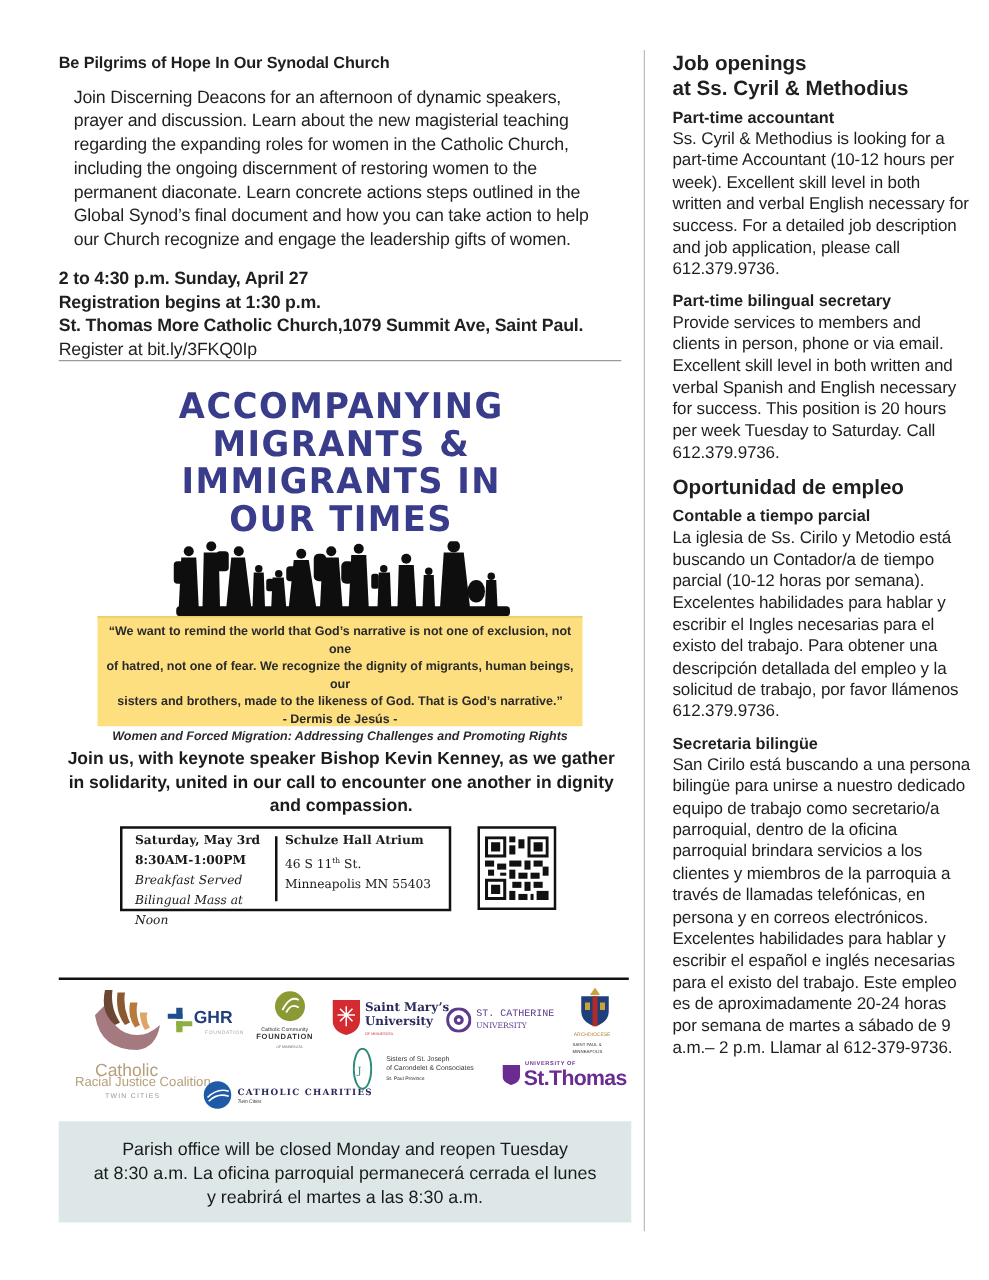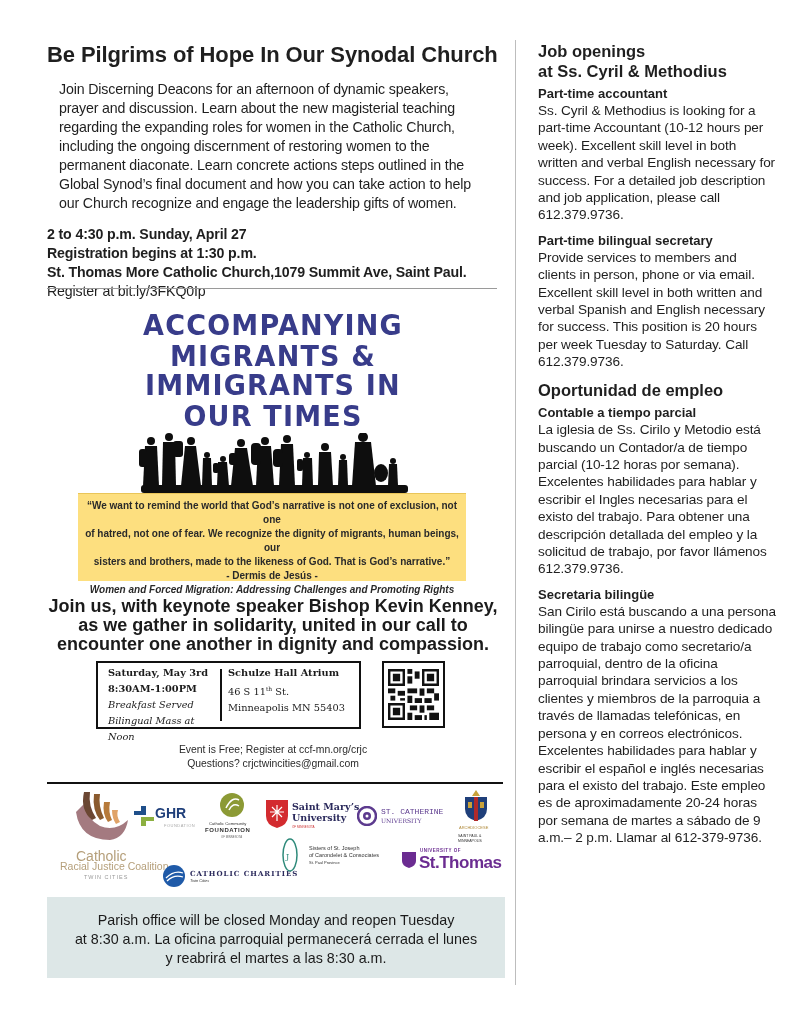--- a/index.html
+++ b/index.html
@@ -1,31 +1,31 @@
 <!DOCTYPE html>
 <html><head>
 <meta charset="utf-8">
 <style>
   html,body{margin:0;padding:0;background:#fff;}
   body{width:791px;height:1024px;position:relative;overflow:hidden;font-family:"Liberation Sans","DejaVu Sans",sans-serif;color:#1f1f1f;}
   .left{position:absolute;left:47px;top:42px;width:452px;}
   .right{position:absolute;left:538px;top:42px;width:240px;}
   .col-divider{position:absolute;left:515px;top:40px;width:1px;height:945px;background:#bdbdbd;}
-  h1.ev-title{font-size:22px;font-weight:bold;margin:0 0 7px 0;letter-spacing:-0.1px;}
+  h1.ev-title{font-size:13px;font-weight:bold;margin:0 0 7px 0;letter-spacing:-0.1px;}
   .ev-body{font-size:14.2px;line-height:19px;margin:12px;letter-spacing:-0.15px;}
   .ev-details{margin-top:8px;font-size:14.2px;line-height:19px;letter-spacing:-0.15px;}
   .ev-details .b{font-weight:bold;}
   .hr1{position:absolute;left:47px;top:288px;width:450px;height:1px;background:#9a9a9a;}
 
   .flyer{position:absolute;left:47px;top:300px;width:452px;height:480px;}
   .flyer-title{position:absolute;left:0;top:14px;width:452px;text-align:center;font-family:"DejaVu Sans",sans-serif;font-weight:bold;font-size:27px;line-height:28.5px;color:#383c8a;letter-spacing:1.2px;transform:scaleY(1.05);}
   .crowd{position:absolute;left:90px;top:133px;width:275px;height:60px;}
   .quote-box{position:absolute;left:31px;top:193px;width:388px;height:88px;background:#fddf7f;border-top:1px solid #e9c559;text-align:center;font-size:10px;line-height:14px;font-weight:bold;color:#2a2a2a;padding-top:5px;box-sizing:border-box;}
   .quote-box .src{font-style:italic;}
-  .invite{position:absolute;left:0;top:297px;width:452px;text-align:center;font-size:18px;line-height:19px;font-weight:bold;color:#1b1b1b;}
+  .invite{position:absolute;left:0;top:297px;width:452px;text-align:center;font-size:14px;line-height:19px;font-weight:bold;color:#1b1b1b;}
   .info-box{position:absolute;left:49px;top:361px;width:265px;height:68px;border:2px solid #111;box-sizing:border-box;font-family:"DejaVu Serif","Liberation Serif",serif;font-size:9.8px;line-height:16px;color:#1b1b1b;}
   .info-box .c1{position:absolute;left:10px;top:2px;width:108px;}
   .info-box .vbar{position:absolute;left:122px;top:6px;width:2px;height:52px;background:#111;}
   .info-box .c2{position:absolute;left:130px;top:2px;width:130px;}
   .info-box .bd{font-weight:bold;}
   .info-box .it{font-style:italic;}
   .qr{position:absolute;left:335px;top:361px;width:63px;height:67px;border:2px solid #111;box-sizing:border-box;background:#fff;}
   .free{position:absolute;left:0;top:443px;width:452px;text-align:center;font-size:10.4px;line-height:14px;color:#2a2a2a;}
   .hr2{position:absolute;left:47px;top:782px;width:456px;height:2px;background:#111;}
 
@@ -154,24 +154,20 @@
         <rect x="13" y="15" width="2" height="3"></rect>
           <rect x="16" y="15" width="3" height="2"></rect>
           <rect x="8" y="18" width="2" height="3"></rect>
         <rect x="11" y="19" width="3" height="2"></rect>
           <rect x="17" y="18" width="4" height="3"></rect>
           <rect x="15" y="19" width="1" height="2"></rect>
       </g>
     </svg>
   </div>
 
-  <div class="free">
-    <div>Event is Free; Register at ccf-mn.org/crjc</div>
-    <div>Questions? crjctwincities@gmail.com</div>
-  </div>
 </div>
 
 <div class="hr2"></div>
 
 <div class="logos">
 
   <div class="logo" style="left:10px;top:2px;width:90px;height:96px;">
     <svg width="60" height="55" viewBox="0 0 60 55" style="position:absolute;left:8px;top:0">
       <path d="M6 22 Q10 50 40 50 Q55 48 58 30 Q45 42 30 36 Q18 30 14 14z" fill="#a47a80"></path>
       <path d="M14 2 Q10 20 22 30 L26 28 Q18 16 20 2z" fill="#6b4733"></path>

